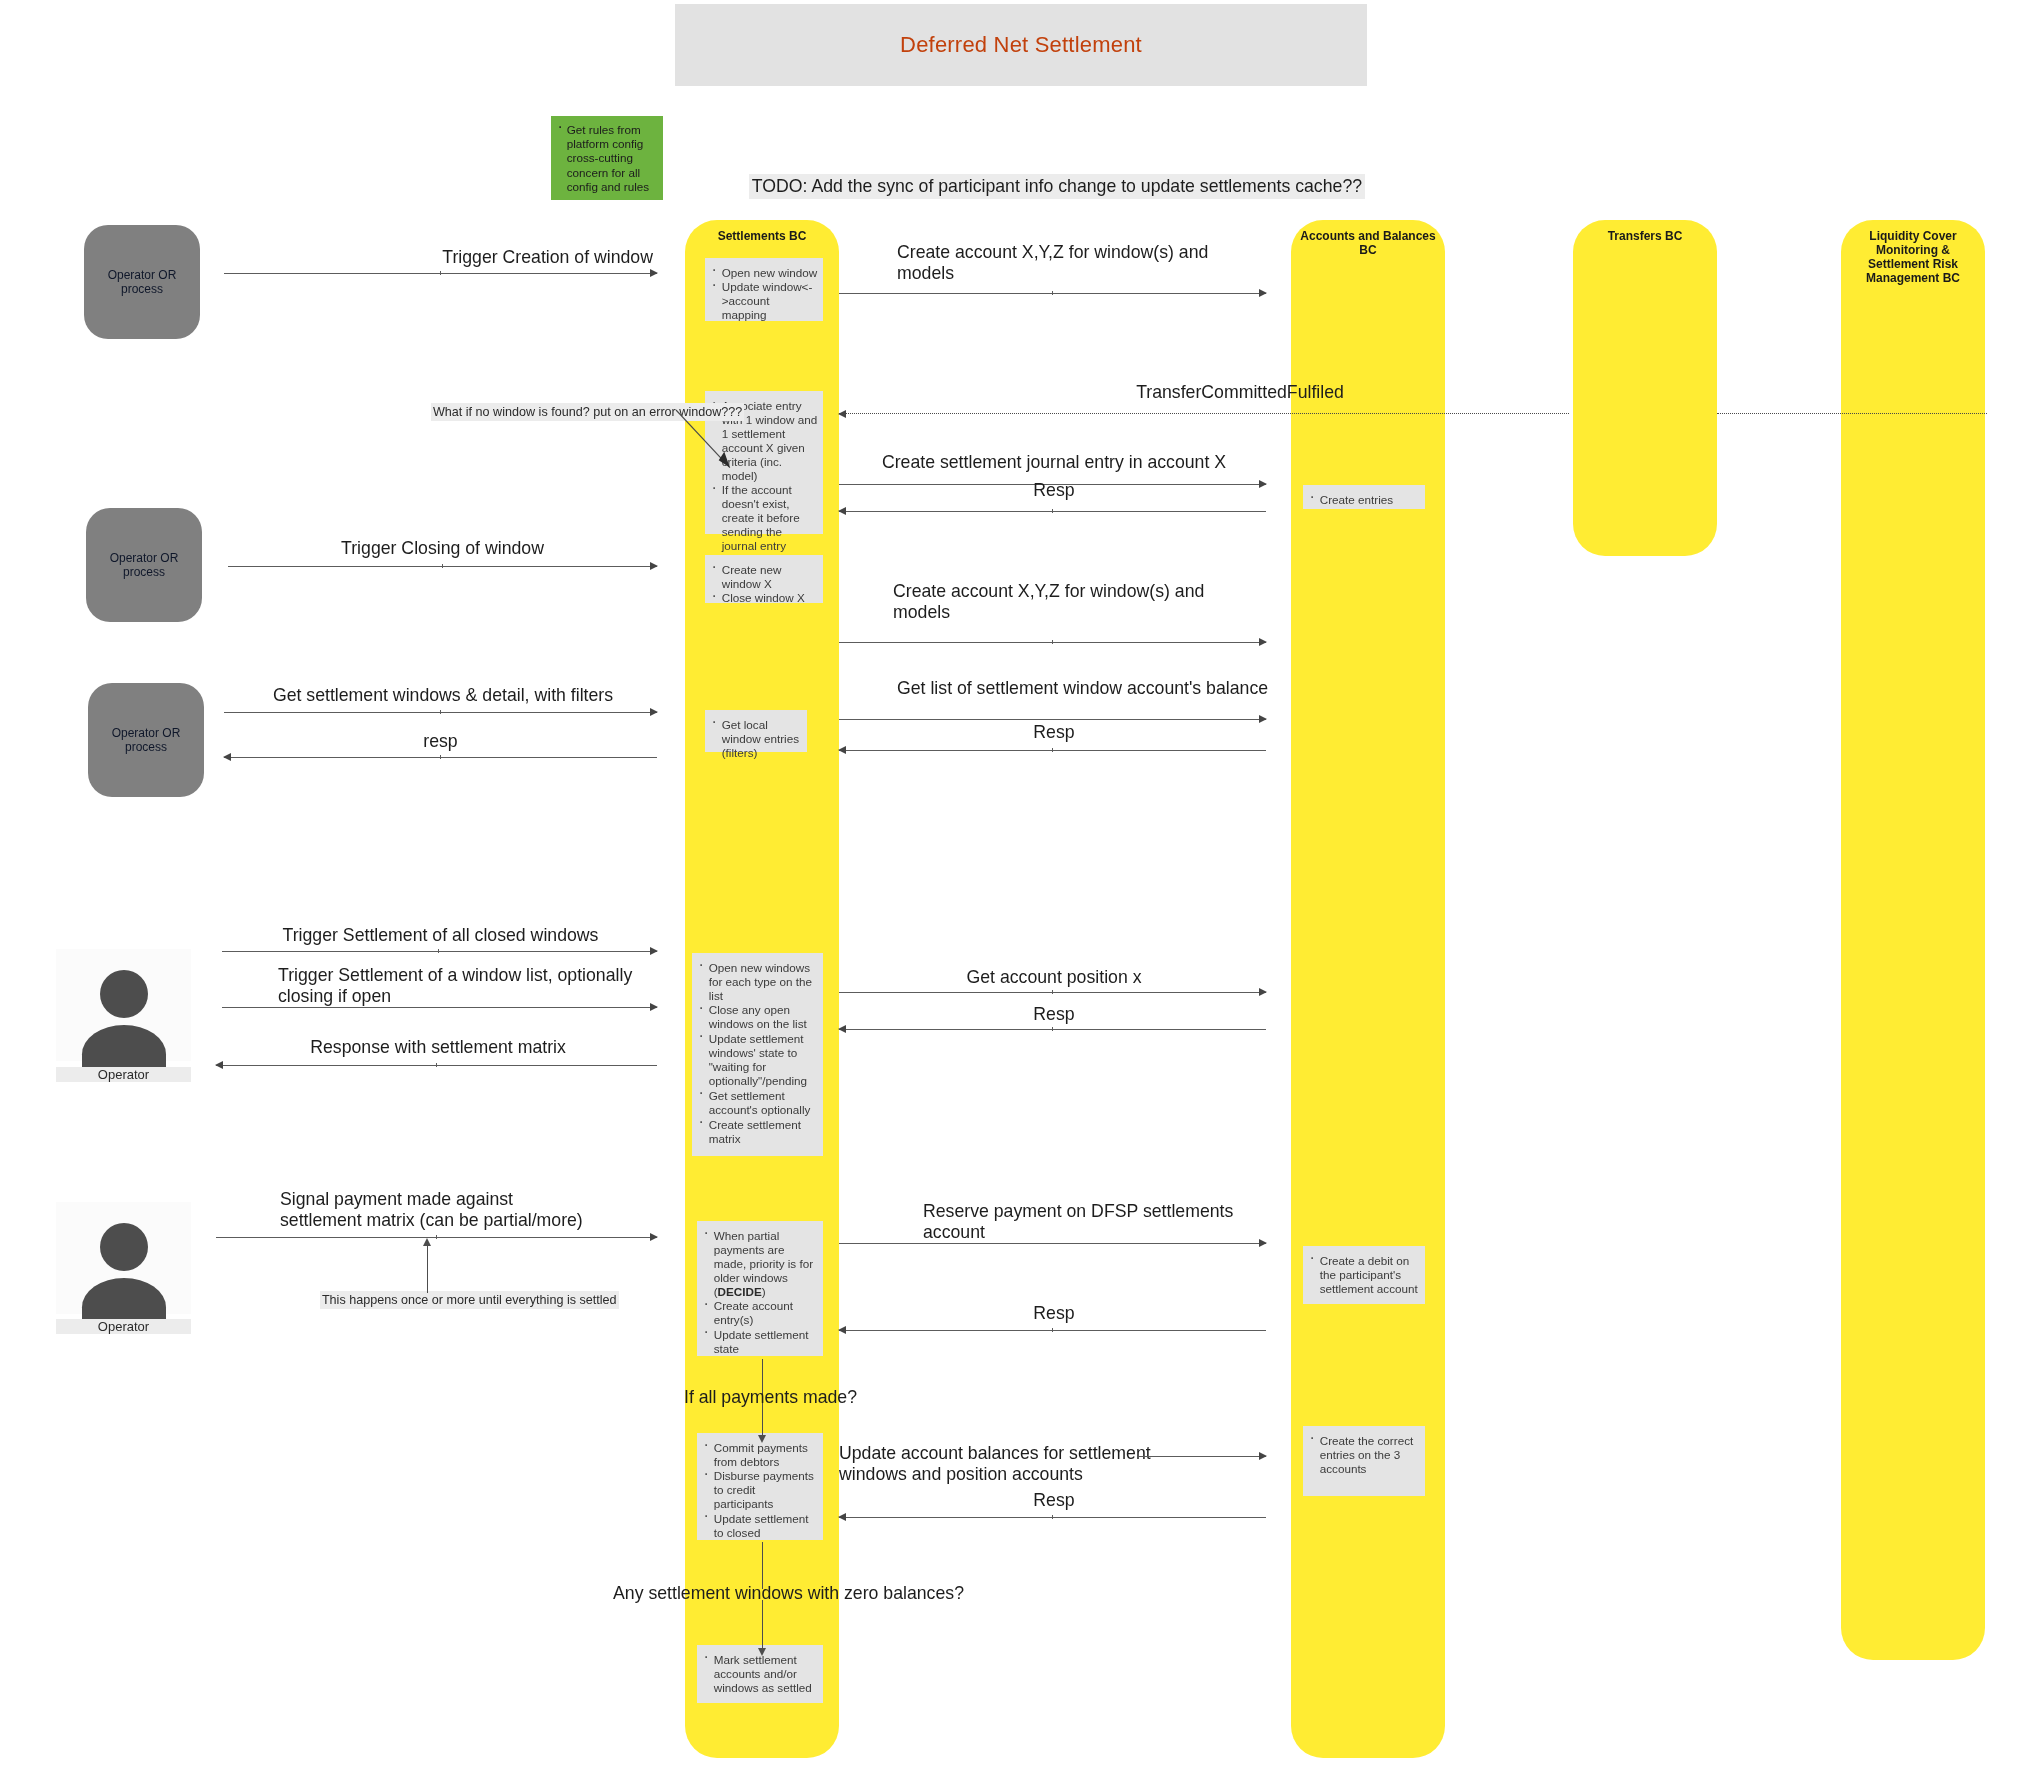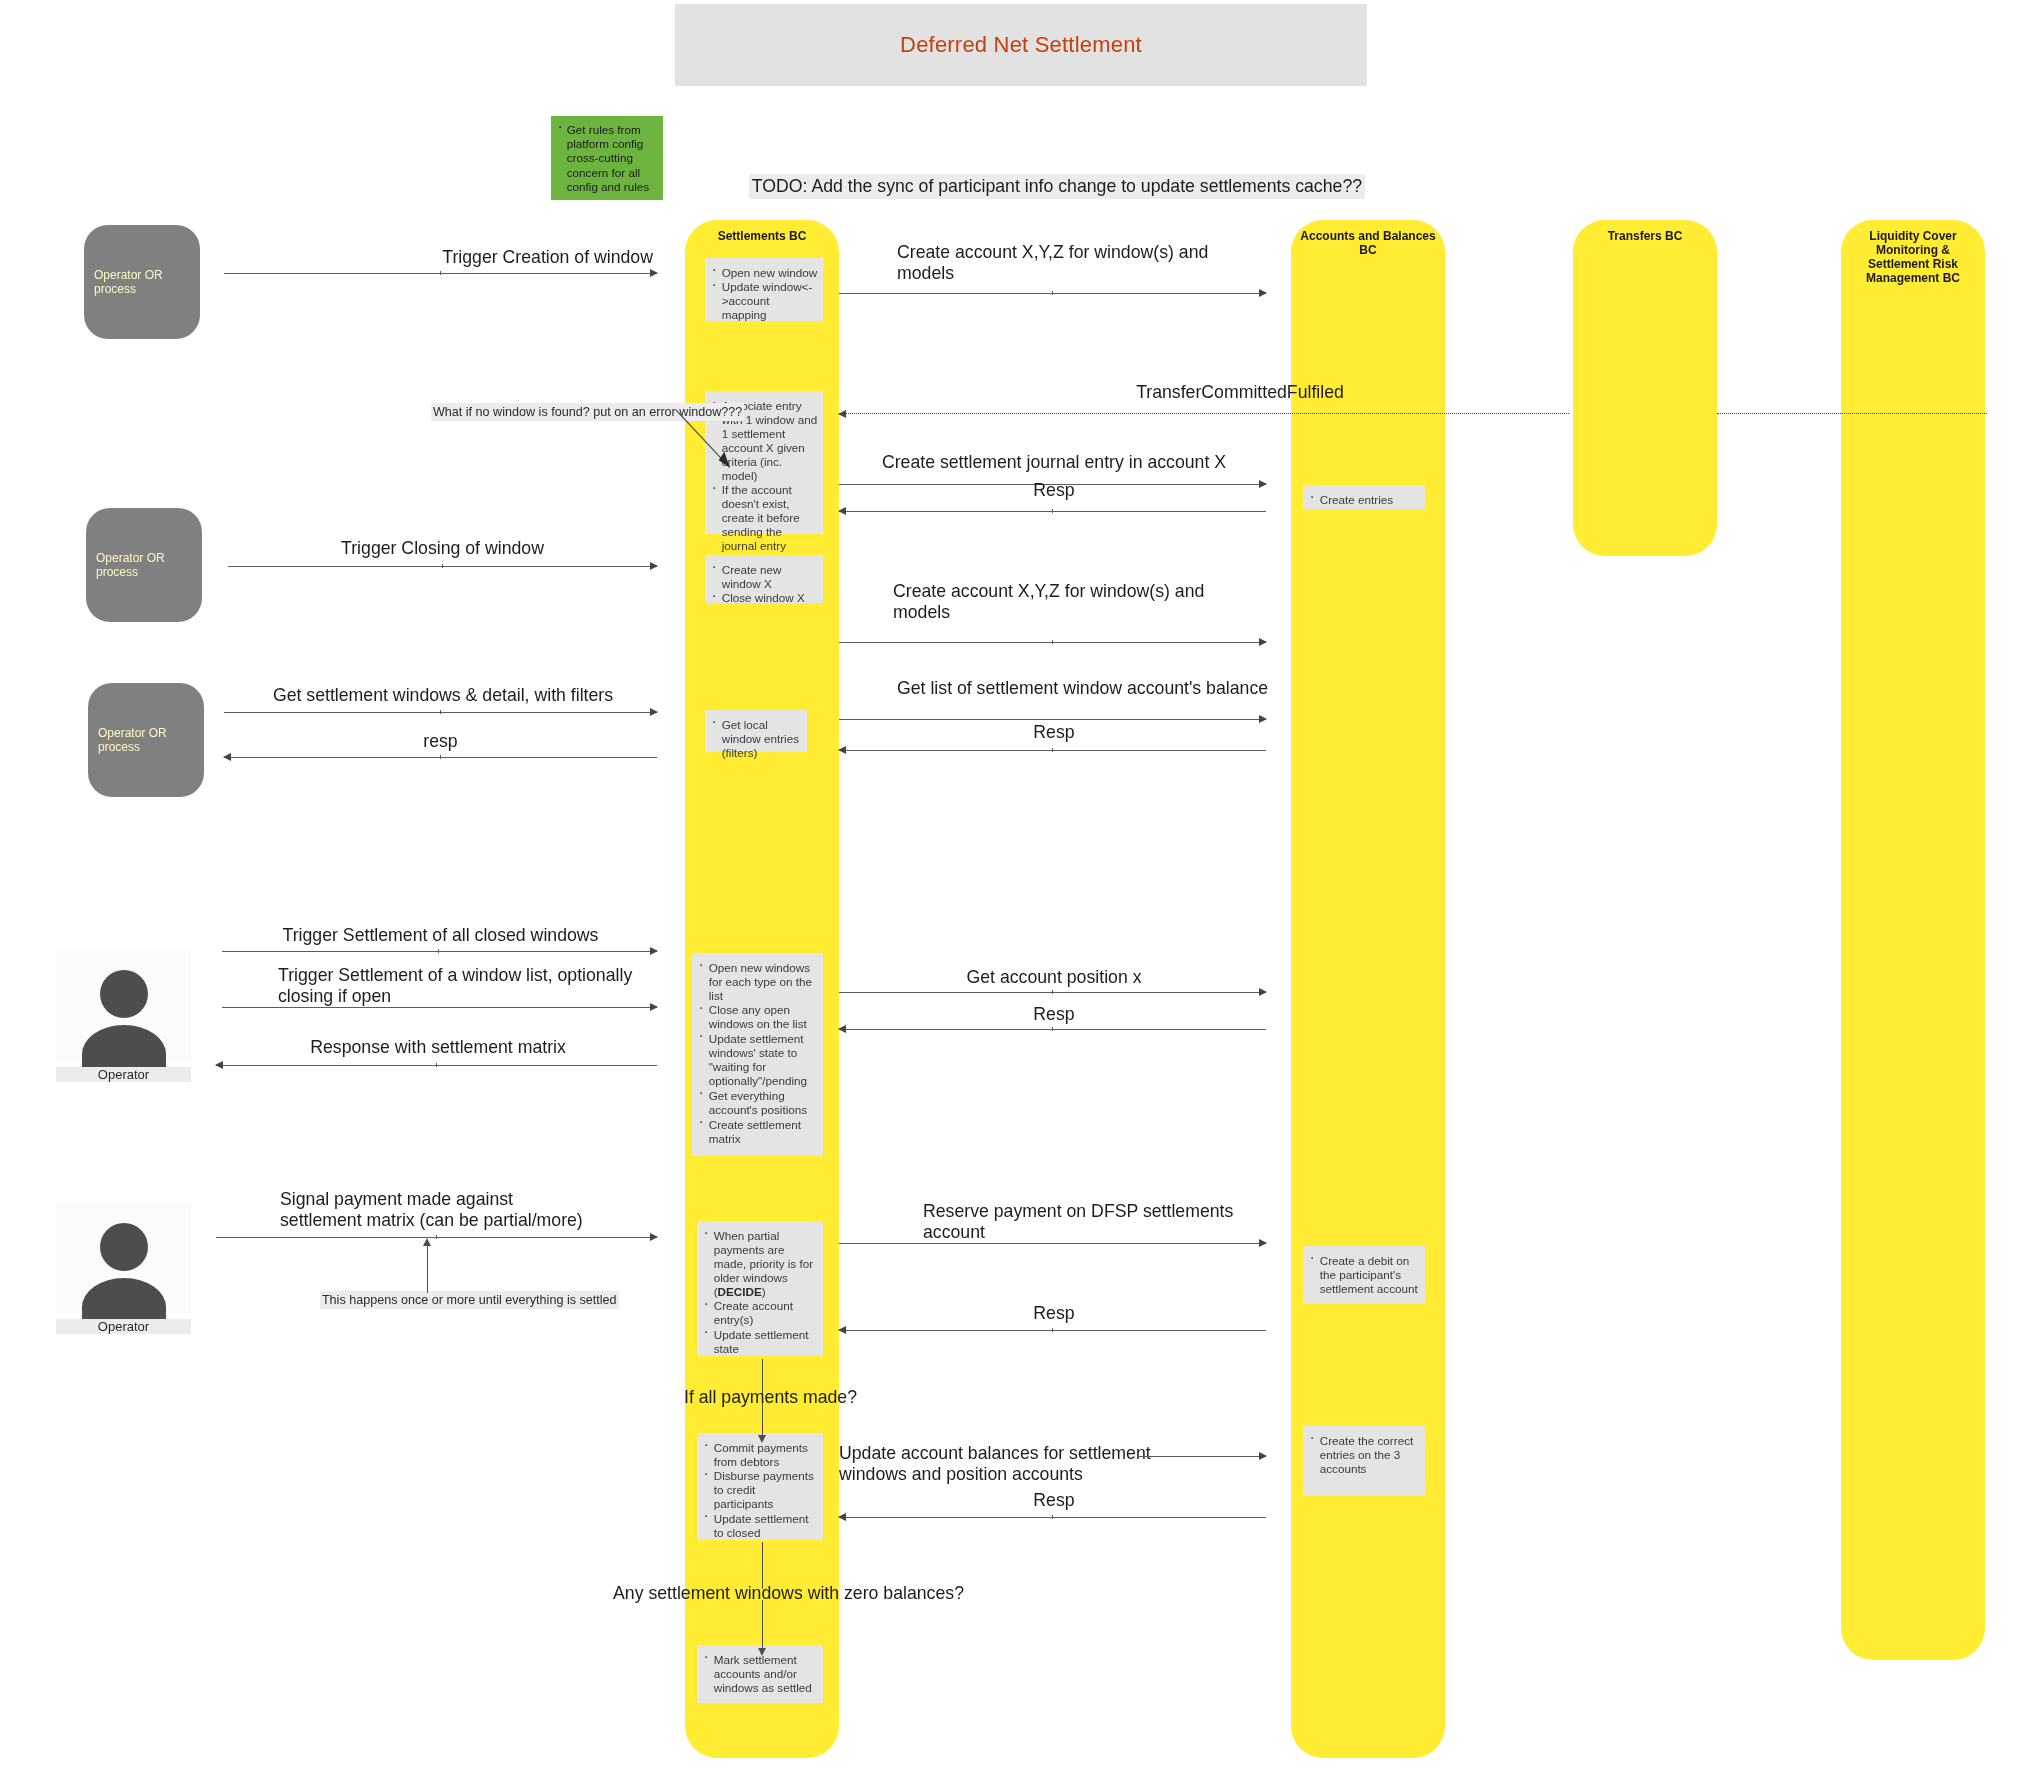--- a/index.html
+++ b/index.html
@@ -43,21 +43,21 @@
     box-sizing:border-box;
   }
 
   
   .actor-box{
     background:#808080;
     border-radius:24px;
     display:flex; align-items:center; justify-content:center;
   }
   .actor-box-label{
-    color:#fef9c3; font-size:12px; text-align:left; padding:0 10px;
+    color:#0f172a; font-size:12px; text-align:center; padding:0 10px;
   }
 
   
   .actor-person{
     background:#fbfbfb;
   }
   .person-head{
     position:absolute;
     background:#4d4d4d;
     border-radius:50%;
@@ -280,21 +280,21 @@
     <ul>
       <li>Get local window entries (filters)</li>
     </ul>
   </div>
 
   <div class="note abs" style="left:692px;top:953px;width:131px;height:203px;">
     <ul>
       <li>Open new windows for each type on the list</li>
       <li>Close any open windows on the list</li>
       <li>Update settlement windows' state to "waiting for optionally"/pending</li>
-      <li>Get everything account's positions</li>
+      <li>Get settlement account's optionally</li>
       <li>Create settlement matrix</li>
     </ul>
   </div>
 
   <div class="note abs" style="left:697px;top:1221px;width:126px;height:135px;">
     <ul>
       <li><span>When partial payments are made, priority is for older windows (<b>DECIDE</b>)</span></li>
       <li>Create account entry(s)</li>
       <li>Update settlement state</li>
     </ul>

